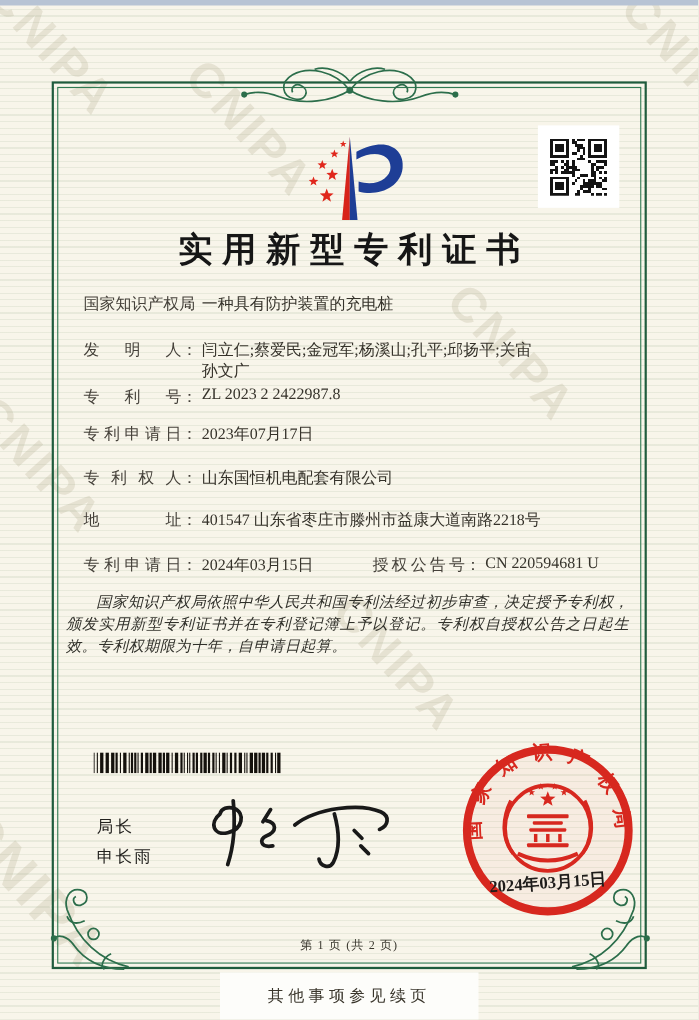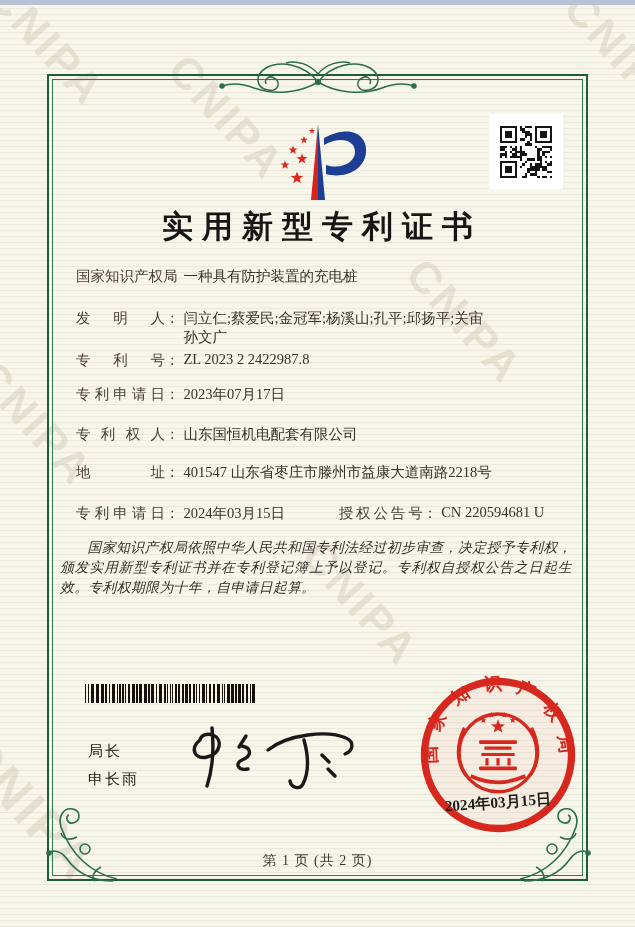--- a/index.html
+++ b/index.html
@@ -75,21 +75,21 @@
   .signer{ position:absolute; left:88px; top:742px; z-index:5;
     font-family:"Liberation Sans","DejaVu Sans",sans-serif;
     font-size:15px; color:#22211e; letter-spacing:2px; }
   .signer div{ margin-bottom:9px; }
 
   .signature{ position:absolute; left:176px; top:722px; z-index:5; }
 
   .seal{ position:absolute; left:414px; top:671px; z-index:6; }
 
   .pageno{ position:absolute; left:0; right:0; top:852px; z-index:5;
-    text-align:center; font-size:14px; color:#3a382f; letter-spacing:1px; }
+    text-align:center; font-size:11px; color:#3a382f; letter-spacing:1px; }
 
   .footer-note{ position:absolute; left:200px; top:884px; width:235px; height:43px;
     background:#fdfdfa; z-index:5; display:flex; align-items:center; justify-content:center;
     font-size:14.5px; letter-spacing:4px; color:#3a362c; }
 </style>
 </head>
 <body>
 
 <div class="page">
   <div class="top-strip"></div>
@@ -411,13 +411,16 @@
       <rect x="62" y="91" width="36" height="3.5" rx="1"></rect>
       <path d="M54,100 Q80,112 106,100" stroke="#d7281f" stroke-width="3.5" fill="none"></path>
       <path d="M48,54 C40,70 40,88 50,100" stroke="#d7281f" stroke-width="3" fill="none"></path>
       <path d="M112,54 C120,70 120,88 110,100" stroke="#d7281f" stroke-width="3" fill="none"></path>
     </g>
     <text x="80" y="130" text-anchor="middle" font-size="14.5" font-weight="600" fill="#1e1c1a" transform="rotate(-4 80 126)">2024年03月15日</text>
   </svg>
 
   <div class="pageno">第 1 页 (共 2 页)</div>
 
+  <div class="footer-note">
+    <span>其他事项参见续页</span>
+  </div>
 </div>
 
 </body></html>

